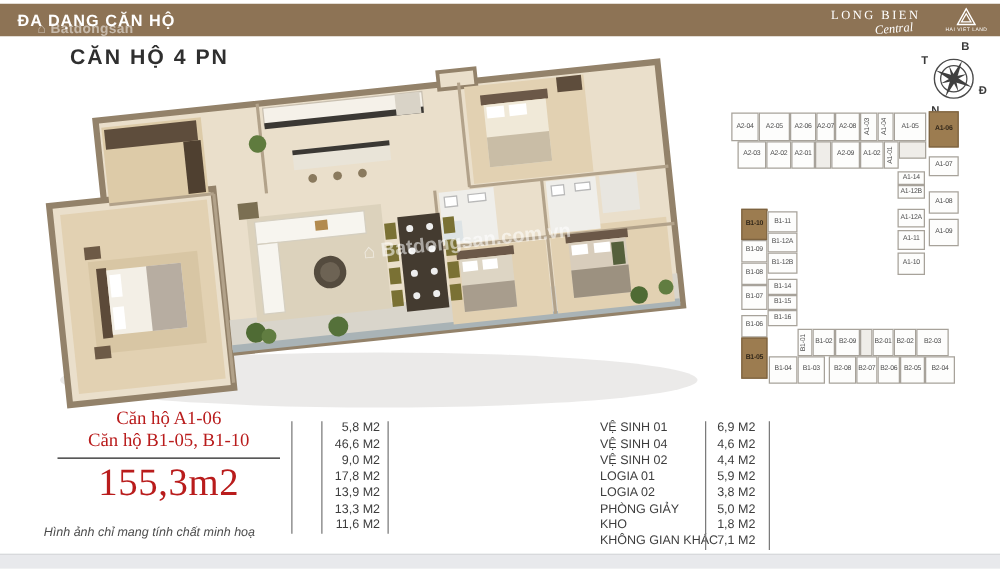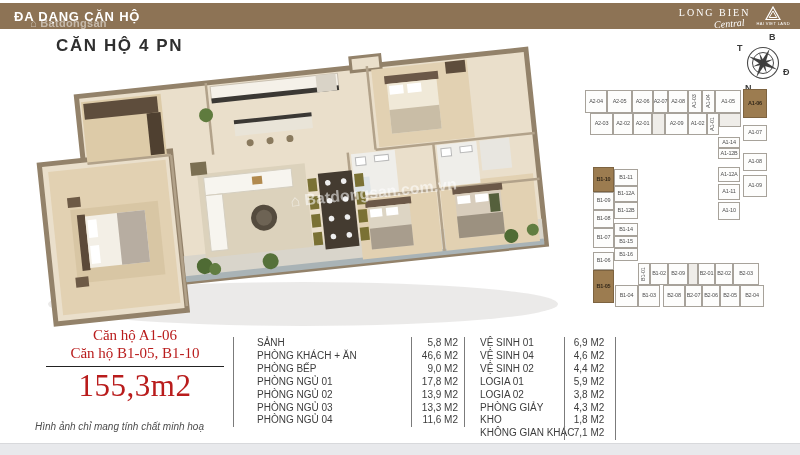--- a/index.html
+++ b/index.html
@@ -4,21 +4,21 @@
 <style>
   :root{ --accent:#8d7355; --hl:#9c7c50; }
   html,body{margin:0;padding:0;background:#e9eaec;font-family:"Liberation Sans",sans-serif;}
   .canvas{position:relative;width:800px;height:455px;background:#ffffff;overflow:hidden;}
   .canvas::after{content:"";position:absolute;left:0;right:0;bottom:0;height:11px;background:#e8e9ec;border-top:1px solid #d8d9dc;}
 
   
   .header{position:absolute;top:3px;left:0;right:0;height:26px;background:var(--accent);}
   .header-title{position:absolute;left:14px;top:6px;color:#fff;font-weight:bold;font-size:13px;letter-spacing:0.8px;}
   .wm-header{position:absolute;left:30px;top:14px;color:rgba(255,255,255,0.5);font-size:11px;font-weight:bold;letter-spacing:0.3px;}
-  .brand{position:absolute;right:10px;top:1px;display:flex;align-items:flex-start;gap:6px;color:#fff;}
+  .brand{position:absolute;right:10px;top:1px;display:flex;align-items:flex-start;gap:20px;color:#fff;}
   .brand-text{display:flex;flex-direction:column;align-items:flex-end;}
   .brand-name{font-family:"Liberation Serif",serif;font-size:10px;letter-spacing:2px;line-height:12px;margin-top:3px;}
   .brand-script{font-family:"Liberation Serif",serif;font-style:italic;font-size:10px;line-height:9px;transform:rotate(-5deg);margin-right:6px;}
   .brand-mark{display:flex;flex-direction:column;align-items:center;margin-top:2px;}
   .brand-sub{font-size:4px;letter-spacing:0.4px;line-height:5px;}
 
   .page-title{position:absolute;left:56px;top:36px;margin:0;font-size:17px;font-weight:bold;color:#2f2f2f;letter-spacing:1.6px;}
 
   
   .plan3d{position:absolute;left:28px;top:46px;}
@@ -271,29 +271,20 @@
 
   <div class="unit-info">
     <div class="info-line">Căn hộ A1-06</div>
     <div class="info-line">Căn hộ B1-05, B1-10</div>
     <div class="info-rule"></div>
     <div class="info-area">155,3m2</div>
   </div>
   <div class="divider-v"></div>
 
   <div class="rooms rooms-left">
-    <div class="names" id="left-names">
-        <div>SẢNH</div>
-        <div>PHÒNG KHÁCH + ĂN</div>
-        <div>PHÒNG BẾP</div>
-        <div>PHÒNG NGỦ 01</div>
-        <div>PHÒNG NGỦ 02</div>
-        <div>PHÒNG NGỦ 03</div>
-        <div>PHÒNG NGỦ 04</div>
-      </div>
     <div class="vals" id="left-vals">
         <div>5,8 M2</div>
         <div>46,6 M2</div>
         <div>9,0 M2</div>
         <div>17,8 M2</div>
         <div>13,9 M2</div>
         <div>13,3 M2</div>
         <div>11,6 M2</div>
       </div>
   </div>
@@ -307,21 +298,21 @@
         <div>PHÒNG GIẢY</div>
         <div>KHO</div>
         <div>KHÔNG GIAN KHÁC</div>
       </div>
     <div class="vals" id="right-vals">
         <div>6,9 M2</div>
         <div>4,6 M2</div>
         <div>4,4 M2</div>
         <div>5,9 M2</div>
         <div>3,8 M2</div>
-        <div>4,3 M2</div>
+        <div>5,0 M2</div>
         <div>1,8 M2</div>
         <div>7,1 M2</div>
       </div>
   </div>
 
   <div class="disclaimer">Hình ảnh chỉ mang tính chất minh hoạ</div>
 
 </div>
 
 </body></html>

